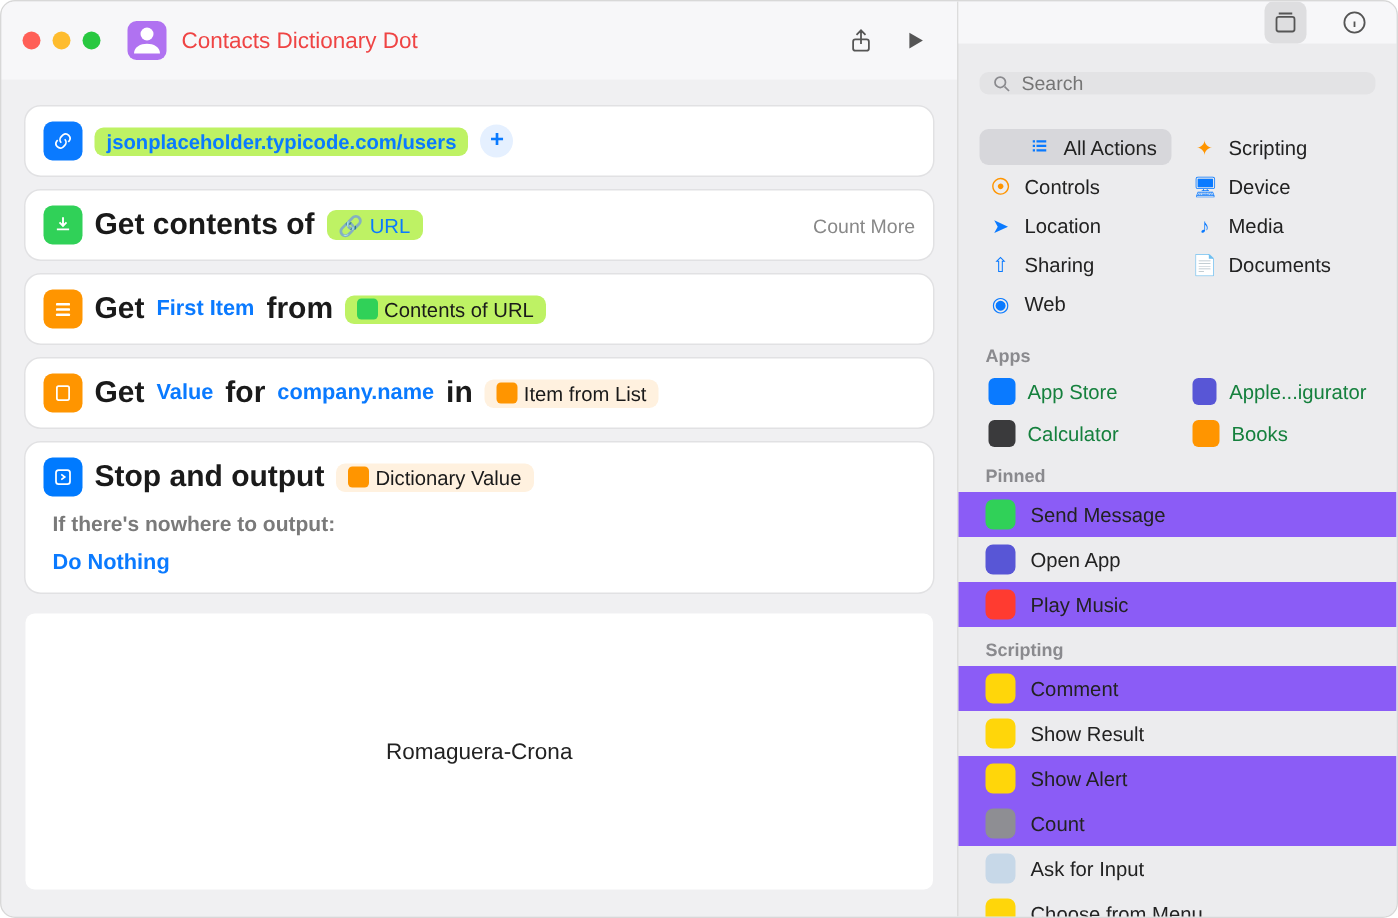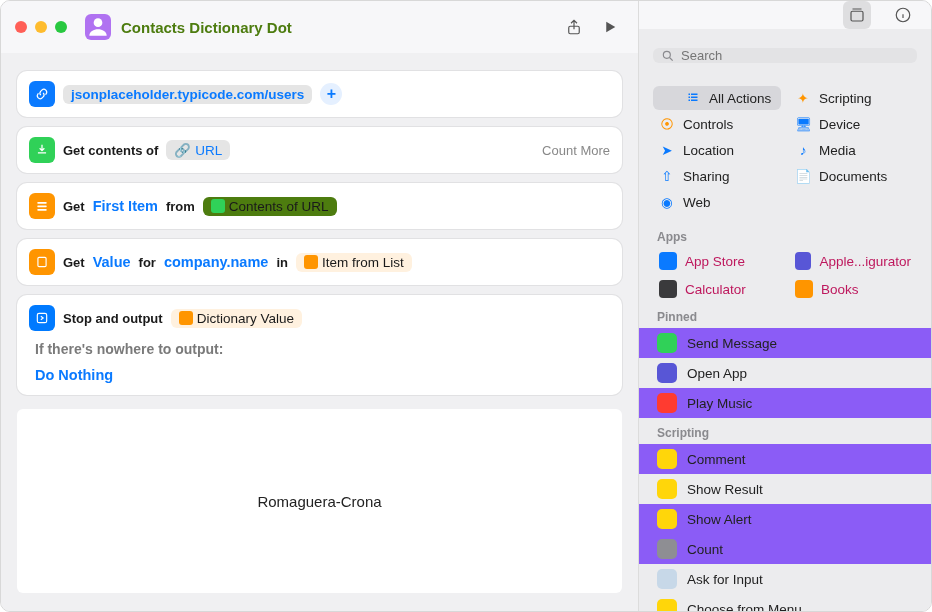--- a/index.html
+++ b/index.html
@@ -7,35 +7,35 @@
 
 .window { display: flex; width: 100%; height: 100%; border: 1px solid #d8d8d8; border-radius: 10px; overflow: hidden; background: #f5f5f7; }
 
 
 .main { flex: 0 0 637px; display: flex; flex-direction: column; background: #f0f0f2; }
 .titlebar { height: 52px; display: flex; align-items: center; padding: 0 14px; background: #f7f7f9; }
 .traffic { display: flex; gap: 8px; }
 .dot { width: 12px; height: 12px; border-radius: 50%; }
 .red { background: #ff5f57; } .yellow { background: #febc2e; } .green { background: #28c840; }
 .app-icon { width: 26px; height: 26px; border-radius: 6px; background: #b072f1; margin-left: 18px; display:flex; align-items:center; justify-content:center; color:#fff; font-size:15px; font-weight:600;}
-.title { margin-left: 10px; font-size: 15px; font-weight: 700; color: #4d7c0f; }
+.title { margin-left: 10px; font-size: 15px; font-weight: 400; color: #ef4444; }
 .titlebar-spacer { flex: 1; }
 .tb-btn { width: 28px; height: 28px; display:flex; align-items:center; justify-content:center; color:#555; margin-left: 8px; font-size:18px;}
 .tb-btn svg { width:18px; height:18px; fill:none; stroke:#555; stroke-width:1.6; }
 
 .workflow { flex: 1; padding: 18px 16px; display:flex; flex-direction:column; gap:10px; overflow:auto;}
 .card { background: #fff; border-radius: 10px; box-shadow: 0 0 0 1px rgba(0,0,0,0.06); padding: 10px 12px; display:flex; align-items:center; gap:8px; position:relative;}
 .step-icon { width:26px; height:26px; border-radius:6px; display:flex; align-items:center; justify-content:center; color:#fff; flex-shrink:0;}
 .step-icon svg { width:14px; height:14px; fill:currentColor; }
 .ic-blue{background:#0a7aff;} .ic-green{background:#30d158;} .ic-orange{background:#ff9500;} .ic-blue2{background:#007aff;}
-.label { font-size:13px; font-weight:600; color:#1a1a1a;}
+.label { font-size:20px; font-weight:600; color:#1a1a1a;}
 .token-blue { color:#0a7aff; font-weight:600; font-size:14.5px;}
 .pill { display:inline-flex; align-items:center; gap:4px; padding:2px 8px; border-radius:6px; font-size:13.5px; font-weight:500;}
-.pill-lblue{background:#e5e5e5; color:#0a7aff;}
-.pill-green{background:#4d7c0f; color:#1a1a1a;}
+.pill-lblue{background:#bef264; color:#0a7aff;}
+.pill-green{background:#bef264; color:#1a1a1a;}
 .pill-green::before{content:""; width:14px; height:14px; border-radius:3px; background:#30d158; display:inline-block;}
 .pill-orange{background:#fff1df; color:#1a1a1a;}
 .pill-orange::before{content:""; width:14px; height:14px; border-radius:3px; background:#ff9500; display:inline-block;}
 .subtle { color:#888; font-size:13px; margin-left:auto;}
 .plus-circ{width:22px;height:22px;border-radius:11px;background:#e5f0ff;color:#0a7aff;display:flex;align-items:center;justify-content:center;font-size:16px;font-weight:600;}
 .output-sub { font-size:14px; font-weight:600; color:#7a7a7a; padding:4px 2px 2px 6px;}
 .link-blue { font-size:14.5px; font-weight:700; color:#0a7aff; padding:2px 6px;}
 .result { background:#fff; border-radius:6px; flex:1; display:flex; align-items:center; justify-content:center; font-size:15px; color:#222; margin-top:4px;}
 
 
@@ -44,21 +44,21 @@
 .side-top .tb-btn.active { background:#dedee0; border-radius:6px;}
 .search { display:flex; align-items:center; height:28px; background:#e3e3e5; border-radius:6px; margin:19px 14px; padding:0 8px; gap:6px; color:#8a8a8e;}
 .search svg{width:14px;height:14px;stroke:#8a8a8e;fill:none;stroke-width:2;}
 .search input{border:none;background:transparent;outline:none;font-size:13px;flex:1;color:#333;}
 .cats { display:grid; grid-template-columns:1fr 1fr; gap:2px 8px; padding:4px 14px 8px;}
 .cat { display:flex; align-items:center; gap:8px; padding:4px 6px; border-radius:6px; font-size:13.5px; color:#222;}
 .cat.selected{background:#d7d7db;padding-left:32px;}
 .cat .ci{width:16px;text-align:center;}
 .sec-head { font-size:12px; font-weight:600; color:#8a8a8e; padding:8px 18px 4px;}
 .apps-row{display:grid; grid-template-columns:1fr 1fr; gap:2px 8px; padding:0 14px;}
-.app-item{display:flex;align-items:center;gap:8px;padding:4px 6px;font-size:13.5px;color:#be185d;white-space:nowrap;overflow:hidden;}
+.app-item{display:flex;align-items:center;gap:8px;padding:4px 6px;font-size:13.5px;color:#15803d;white-space:nowrap;overflow:hidden;}
 .app-item .ai{width:18px;height:18px;border-radius:4px;display:inline-block;}
 .list-item{display:flex;align-items:center;gap:10px;padding:5px 18px;font-size:13.5px;color:#222;}
 .list-item.alt{background:#8b5cf6;}
 .li-ic{width:20px;height:20px;border-radius:5px;display:flex;align-items:center;justify-content:center;color:#fff;font-size:12px;flex-shrink:0;}
 .ci svg, .li-ic svg{width:12px;height:12px;fill:currentColor;}
 .c-blue{color:#0a7aff;} .c-orange{color:#ff9500;}
 </style>
 </head>
 <body>
 

